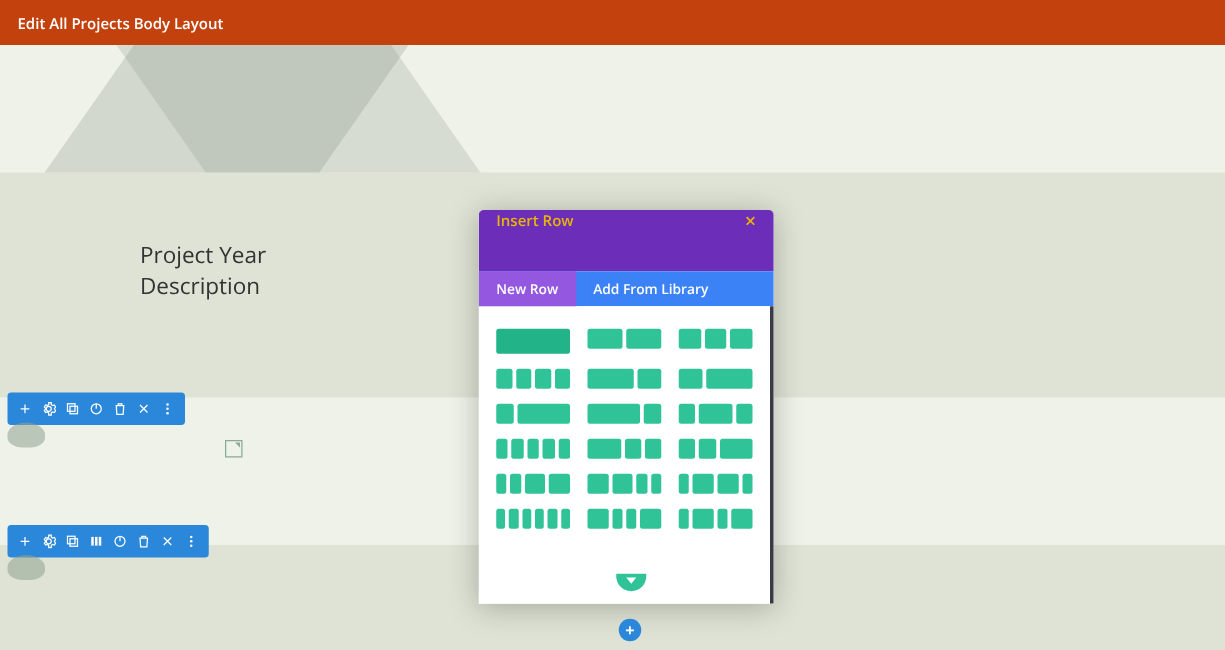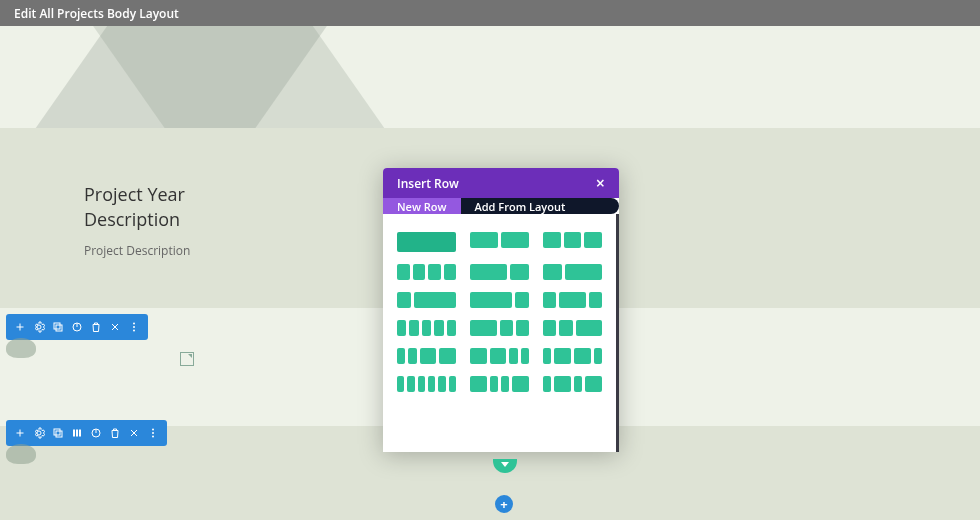--- a/index.html
+++ b/index.html
@@ -1,48 +1,48 @@
 <!DOCTYPE html>
 <html><head>
 <meta charset="utf-8">
 <style>
 * { margin: 0; padding: 0; box-sizing: border-box; }
 body { font-family: "Open Sans", -apple-system, sans-serif; width: 980px; height: 520px; overflow: hidden; background: #e8ede1; position: relative; }
 
-.topbar { background: #737373; color: #fff; height: 26px; display: flex; align-items: center; padding: 8px 14px; font-size: 12px; font-weight: 600; }
+.topbar { background: #c2410c; color: #fff; height: 26px; display: flex; align-items: center; padding: 18px 14px; font-size: 12px; font-weight: 600; }
 
 .hero { height: 102px; background: #eef2e8; position: relative; overflow: hidden; }
 .hero .diag { position: absolute; width: 180px; height: 380px; left: 120px; top: -180px; }
 .hero .d1 { background: rgba(140,150,140,0.28); transform: rotate(35deg); }
 .hero .d2 { background: rgba(140,150,140,0.24); transform: rotate(-35deg); }
 
-.section1 { background: #dee3d5; height: 180px; padding: 54px 0 0 84px; }
+.section1 { background: #dee3d5; height: 180px; padding: 54px 0 0 112px; }
 .section1 .line { font-size: 18px; color: #333; font-weight: 500; line-height: 1.4; }
 .section1 .desc { font-size: 12px; color: #666; margin-top: 10px; }
 
 .section2 { background: #eef2e8; height: 118px; position: relative; }
 .section3 { background: #dee3d5; height: 94px; position: relative; }
 
 .blue-toolbar { position: absolute; left: 6px; background: #2b87da; border-radius: 3px; display: flex; gap: 3px; padding: 5px 6px; align-items: center; }
 .blue-toolbar.tb1 { top: 314px; }
 .blue-toolbar.tb2 { top: 420px; }
 .tb-icon { width: 16px; height: 16px; color: #fff; display: flex; align-items: center; justify-content: center; cursor: pointer; }
 .tb-icon svg { width: 12px; height: 12px; fill: #fff; }
 
 .green-blob { position: absolute; left: 6px; width: 30px; height: 20px; background: #8fa390; border-radius: 50% 50% 40% 40%; opacity: 0.55; }
 .gb1 { top: 338px; }
 .gb2 { top: 444px; }
 
 .broken-img { position: absolute; left: 180px; top: 352px; width: 14px; height: 14px; border: 1px solid #8a9; background: #eef2e8; }
 .broken-img::after { content: ""; position: absolute; right: 1px; top: 1px; border-style: solid; border-width: 0 4px 4px 0; border-color: transparent #8a9 transparent transparent; }
 
 .modal { position: absolute; left: 383px; top: 168px; width: 236px; background: #fff; border-radius: 4px 4px 0 0; box-shadow: 0 3px 24px rgba(0,0,0,0.25); overflow: hidden; }
-.modal-head { background: #6c2eb9; color: #ffffff; height: 30px; display: flex; align-items: center; justify-content: space-between; padding: 0 14px; font-size: 12px; font-weight: 600; }
+.modal-head { background: #6c2eb9; color: #eab308; height: 49px; display: flex; align-items: flex-start; justify-content: space-between; padding: 0 14px; font-size: 12px; font-weight: 600; }
 .modal-close { cursor: pointer; font-size: 16px; line-height: 1; }
-.modal-tabs { background: #0f172a; display: flex; height: 16px; border-radius: 13px; }
+.modal-tabs { background: #3b82f6; display: flex; height: 28px; }
 .modal-tab { color: #fff; font-size: 11px; font-weight: 600; padding: 0 14px; display: flex; align-items: center; cursor: pointer; }
 .modal-tab.active { background: #9458e0; }
 .modal-body { background: #fff; padding: 18px 14px 16px; height: 238px; border-right: 3px solid #3a3a44; }
 .layouts-grid { display: grid; grid-template-columns: repeat(3, 1fr); gap: 12px 14px; }
 .layout-opt { display: flex; gap: 3px; height: 16px; cursor: pointer; }
 .layout-opt span { background: #2fc397; border-radius: 2px; height: 100%; }
 .layout-opt.sel span { background: #22b389; }
 .layout-opt.one span { flex: 1; height: 20px; }
 .layouts-grid .layout-opt:first-child { height: 20px; }
 
@@ -61,21 +61,20 @@
 </div>
 
 <div class="hero">
   <div class="diag d1"></div>
   <div class="diag d2"></div>
 </div>
 
 <div class="section1">
   <div class="line">Project Year</div>
   <div class="line">Description</div>
-  <div class="desc">Project Description</div>
 </div>
 
 <div class="section2"></div>
 <div class="section3"></div>
 
 <div class="blue-toolbar tb1">
   <span class="tb-icon">
       <svg viewBox="0 0 24 24">
         <path d="M19 13h-6v6h-2v-6H5v-2h6V5h2v6h6z"></path>
       </svg>
@@ -170,21 +169,21 @@
 
 <div class="broken-img"></div>
 
 <div class="modal">
   <div class="modal-head">
     <span>Insert Row</span>
     <span class="modal-close">×</span>
   </div>
   <div class="modal-tabs">
     <div class="modal-tab active">New Row</div>
-    <div class="modal-tab">Add From Layout</div>
+    <div class="modal-tab">Add From Library</div>
   </div>
   <div class="modal-body">
     <div class="layouts-grid" id="layouts-grid">
         <div class="layout-opt sel one">
           <span class="f1"></span>
         </div>
         <div class="layout-opt">
           <span class="f1"></span>
           <span class="f1"></span>
         </div>

